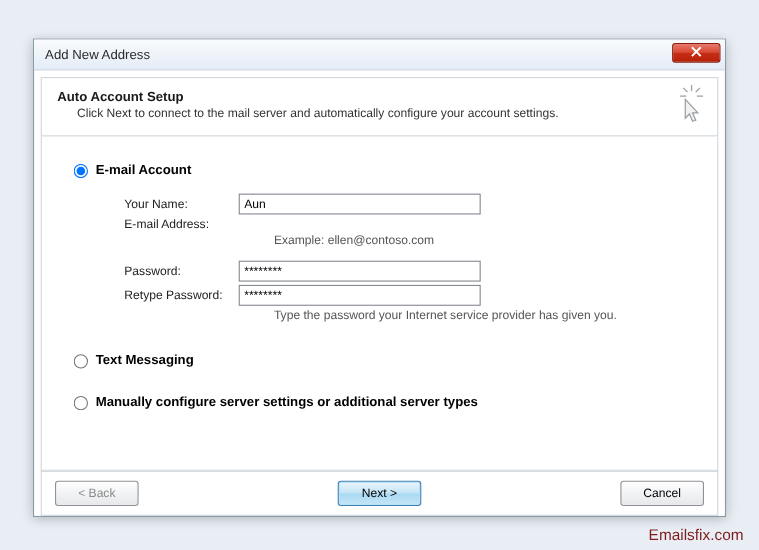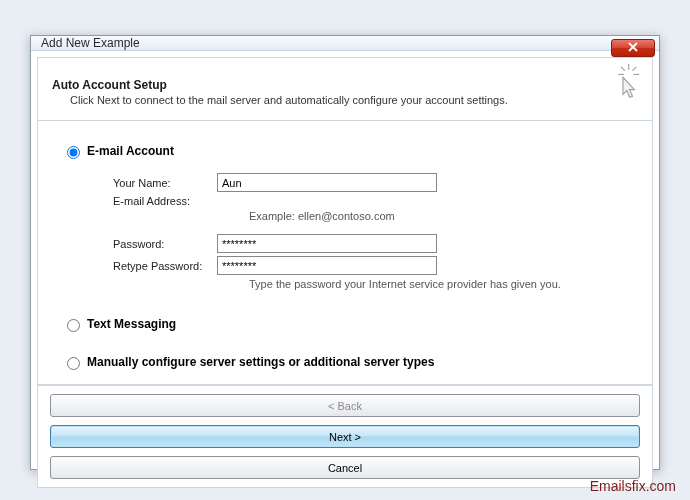--- a/index.html
+++ b/index.html
@@ -51,21 +51,21 @@
   .close-btn svg { width: 10px; height: 10px; }
   .wizard-body {
     flex: 1;
     padding: 6px 6px 0 6px;
     display: flex;
     flex-direction: column;
   }
   .header-panel {
     border: 1px solid #cfd6dd;
     background: #fff;
-    padding: 20px 12px 14px 14px;
+    padding: 10px 12px 14px 14px;
     position: relative;
     min-height: 50px;
   }
   .header-title { font-weight: bold; font-size: 12px; color: #1a1a1a; }
   .header-sub { margin: 2px 0 0 18px; color: #333; }
   .cursor-icon {
     position: absolute;
     right: 10px;
     top: 6px;
     width: 38px;
@@ -121,21 +121,20 @@
   .hint-row.last { margin-top: 3px; margin-bottom: 0; }
   .section-gap { height: 18px; }
   .button-bar {
     border: 1px solid #cfd6dd;
     border-top: 1px solid #cfd6dd;
     background: #fff;
     padding: 8px 12px;
     display: flex;
     justify-content: space-between;
     gap: 8px;
-    flex-direction: column;
   }
   .btn {
     min-width: 76px;
     height: 23px;
     border: 1px solid #8e9196;
     background: linear-gradient(to bottom, #fefefe, #e6e8eb);
     border-radius: 3px;
     font-size: 11px;
     font-family: inherit;
     padding: 0 12px;
@@ -159,21 +158,21 @@
     color: #7f1d1d;
     font-family: Arial, sans-serif;
   }
 </style>
 </head>
 <body>
 
 <div class="dialog">
 
   <div class="titlebar">
-    <span class="title-text">Add New Example</span>
+    <span class="title-text">Add New Address</span>
     <div class="close-btn">
       <span>
         <svg viewBox="0 0 10 10">
             <path d="M1 1 L9 9 M9 1 L1 9" stroke="#fff" stroke-width="1.8" fill="none"></path>
           </svg>
       </span>
     </div>
   </div>
 
   <div class="wizard-body">

